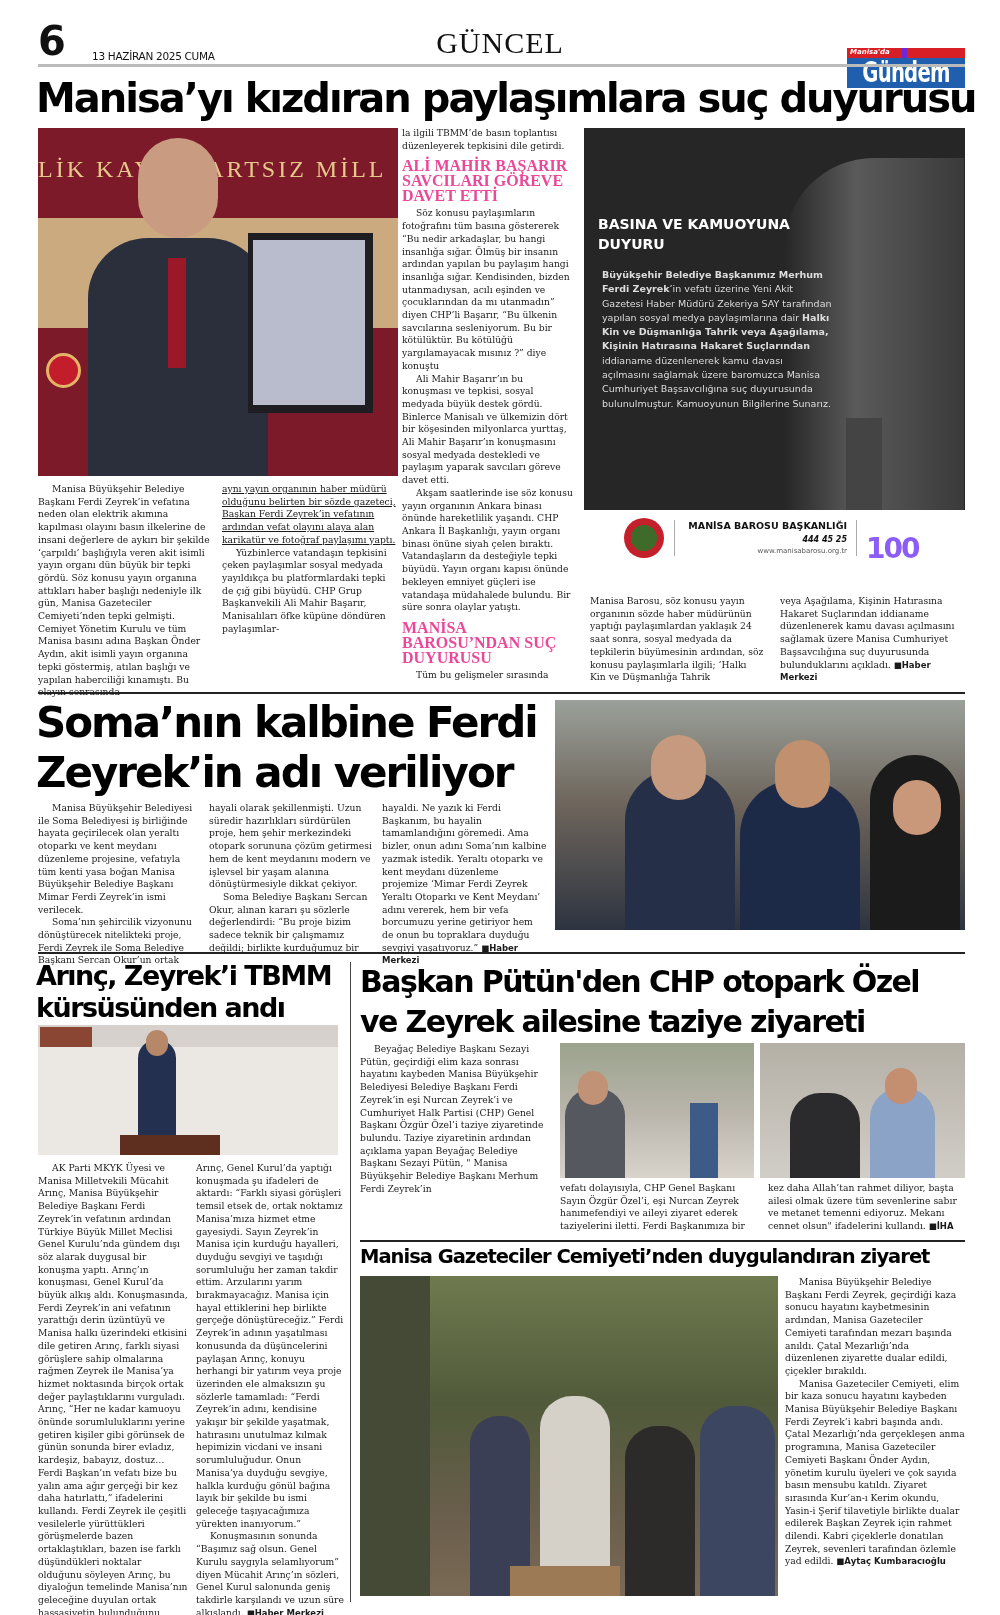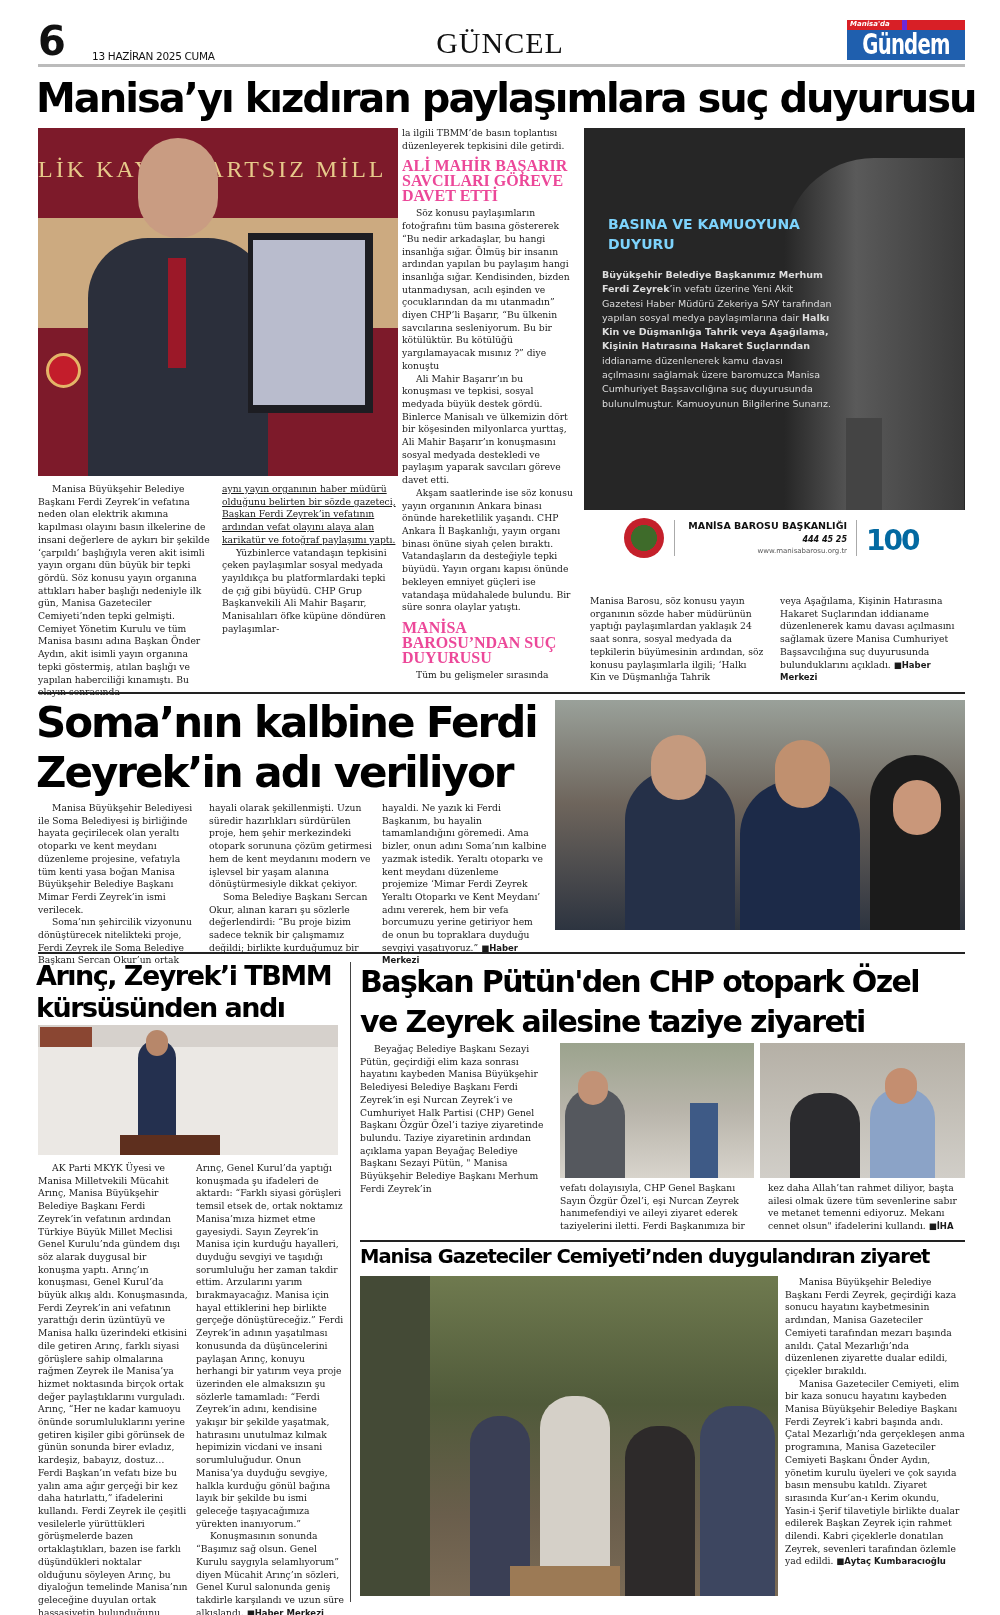--- a/index.html
+++ b/index.html
@@ -11,21 +11,21 @@
   .body-text p { text-indent: 14px; }
   .sub { font-family: "Liberation Serif", serif; font-weight: bold; font-size: 16px; line-height: 15px; margin: 6px 0 4px 0; color: #ec4899; }
   .sig { font-family: "DejaVu Sans", sans-serif; font-weight: 900; font-size: 8.5px; }
   .sig::before { content: "\25A0 "; }
   .rule { position: absolute; background: #222; }
   .photo { position: absolute; overflow: hidden; }
   
   .page-num { font-family: "DejaVu Sans", sans-serif; font-weight: bold; font-size: 40px; }
   .date { font-family: "DejaVu Sans", sans-serif; font-size: 10.5px; letter-spacing: -0.3px; }
   .section { font-family: "Liberation Serif", serif; font-size: 30px; letter-spacing: 1px; }
-  .logo { background: #6d28d9; }
+  .logo { background: #6d28d9; margin-top: 28px; }
 </style>
 </head>
 <body>
 
 <div class="abs page-num" style="left:38px;top:18px;">6</div>
 <div class="abs date" style="left:92px;top:50px;">13 HAZİRAN 2025 CUMA</div>
 <div class="abs section" style="left:0;width:1000px;text-align:center;top:26px;">GÜNCEL</div>
 <div class="abs logo" style="left:847px;top:20px;width:118px;height:40px;">
   <div style="position:absolute;left:0;top:0;width:55px;height:10px;background:#d81f26;"></div>
   <div style="position:absolute;left:3px;top:0;font:italic bold 7px 'DejaVu Sans',sans-serif;color:#fff;">Manisa'da</div>
@@ -61,33 +61,33 @@
   <p>Söz konusu paylaşımların fotoğrafını tüm basına göstererek “Bu nedir arkadaşlar, bu hangi insanlığa sığar. Ölmüş bir insanın ardından yapılan bu paylaşım hangi insanlığa sığar. Kendisinden, bizden utanmadıysan, acılı eşinden ve çocuklarından da mı utanmadın” diyen CHP’li Başarır, “Bu ülkenin savcılarına sesleniyorum. Bu bir kötülüktür. Bu kötülüğü yargılamayacak mısınız ?” diye konuştu</p>
   <p>Ali Mahir Başarır’ın bu konuşması ve tepkisi, sosyal medyada büyük destek gördü. Binlerce Manisalı ve ülkemizin dört bir köşesinden milyonlarca yurttaş, Ali Mahir Başarır’ın konuşmasını sosyal medyada destekledi ve paylaşım yaparak savcıları göreve davet etti.</p>
   <p>Akşam saatlerinde ise söz konusu yayın organının Ankara binası önünde hareketlilik yaşandı. CHP Ankara İl Başkanlığı, yayın organı binası önüne siyah çelen bıraktı. Vatandaşların da desteğiyle tepki büyüdü. Yayın organı kapısı önünde bekleyen emniyet güçleri ise vatandaşa müdahalede bulundu. Bir süre sonra olaylar yatıştı.</p>
   <div class="sub">MANİSA BAROSU’NDAN SUÇ DUYURUSU</div>
   <p>Tüm bu gelişmeler sırasında</p>
 </div>
 
 <div class="photo" style="left:584px;top:128px;width:381px;height:382px;background:#262626;">
   <div style="position:absolute;left:200px;top:30px;width:180px;height:352px;background:linear-gradient(90deg,#262626,#5a5a5a 40%,#3a3a3a);border-radius:90px 0 0 0;"></div>
   <div style="position:absolute;left:262px;top:290px;width:36px;height:92px;background:#444;"></div>
-  <div style="position:absolute;left:24px;top:86px;width:230px;font:bold 14px 'DejaVu Sans',sans-serif;color:#7dd3fc;line-height:20px;">BASINA VE  KAMUOYUNA DUYURU</div>
+  <div style="position:absolute;left:14px;top:86px;width:230px;font:bold 14px 'DejaVu Sans',sans-serif;color:#ffffff;line-height:20px;">BASINA VE  KAMUOYUNA DUYURU</div>
   <div style="position:absolute;left:18px;top:140px;width:230px;font:9.5px 'DejaVu Sans',sans-serif;color:#ddd;line-height:14.3px;">
     <b>Büyükşehir Belediye Başkanımız Merhum Ferdi Zeyrek</b><span>’in vefatı üzerine Yeni Akit Gazetesi Haber Müdürü Zekeriya SAY tarafından yapılan sosyal medya paylaşımlarına dair </span><b>Halkı Kin ve Düşmanlığa Tahrik veya Aşağılama, Kişinin Hatırasına Hakaret Suçlarından</b><span> iddianame düzenlenerek kamu davası açılmasını sağlamak üzere baromuzca  Manisa Cumhuriyet Başsavcılığına suç duyurusunda bulunulmuştur. Kamuoyunun Bilgilerine Sunarız.</span>
   </div>
 </div>
 <div class="abs" style="left:584px;top:510px;width:381px;height:58px;">
   <div style="position:absolute;left:40px;top:8px;width:40px;height:40px;border-radius:50%;background:radial-gradient(circle,#3e6b2a 45%,#c4202b 47%);"></div>
   <div style="position:absolute;left:90px;top:10px;width:1px;height:36px;background:#aaa;"></div>
   <div style="position:absolute;left:98px;top:10px;width:165px;font:bold 9.5px 'DejaVu Sans',sans-serif;text-align:right;">MANİSA BAROSU BAŞKANLIĞI</div>
   <div style="position:absolute;left:98px;top:25px;width:165px;font:italic bold 8px 'DejaVu Sans',sans-serif;text-align:right;">444 45 25</div>
   <div style="position:absolute;left:98px;top:37px;width:165px;font:7px 'DejaVu Sans',sans-serif;text-align:right;color:#555;">www.manisabarosu.org.tr</div>
   <div style="position:absolute;left:272px;top:10px;width:1px;height:36px;background:#aaa;"></div>
-  <div style="position:absolute;left:282px;top:14px;font:bold 28px 'DejaVu Sans',sans-serif;color:#0369a1;letter-spacing:-2px;">100</div>
+  <div style="position:absolute;left:282px;top:22px;font:bold 28px 'DejaVu Sans',sans-serif;color:#8b5cf6;letter-spacing:-2px;">100</div>
 </div>
 <div class="abs body-text" style="left:590px;top:595px;width:175px;">
     <p style="text-indent:0;">Manisa Barosu, söz konusu yayın organının sözde haber müdürünün yaptığı paylaşımlardan yaklaşık 24 saat sonra, sosyal medyada da tepkilerin büyümesinin ardından, söz konusu paylaşımlarla ilgili; ‘Halkı Kin ve Düşmanlığa Tahrik</p>
   </div>
 <div class="abs body-text" style="left:780px;top:595px;width:180px;">
     <p style="text-indent:0;"><span>veya Aşağılama, Kişinin Hatırasına Hakaret Suçlarından iddianame düzenlenerek kamu davası açılması­nı sağlamak üzere Manisa Cumhuriyet Başsavcılığına suç duyurusunda bulunduklarını açıkladı.</span> <span class="sig">Haber Merkezi</span></p>
   </div>
 
 <div class="rule" style="left:38px;top:692px;width:927px;height:2px;"></div>
 

